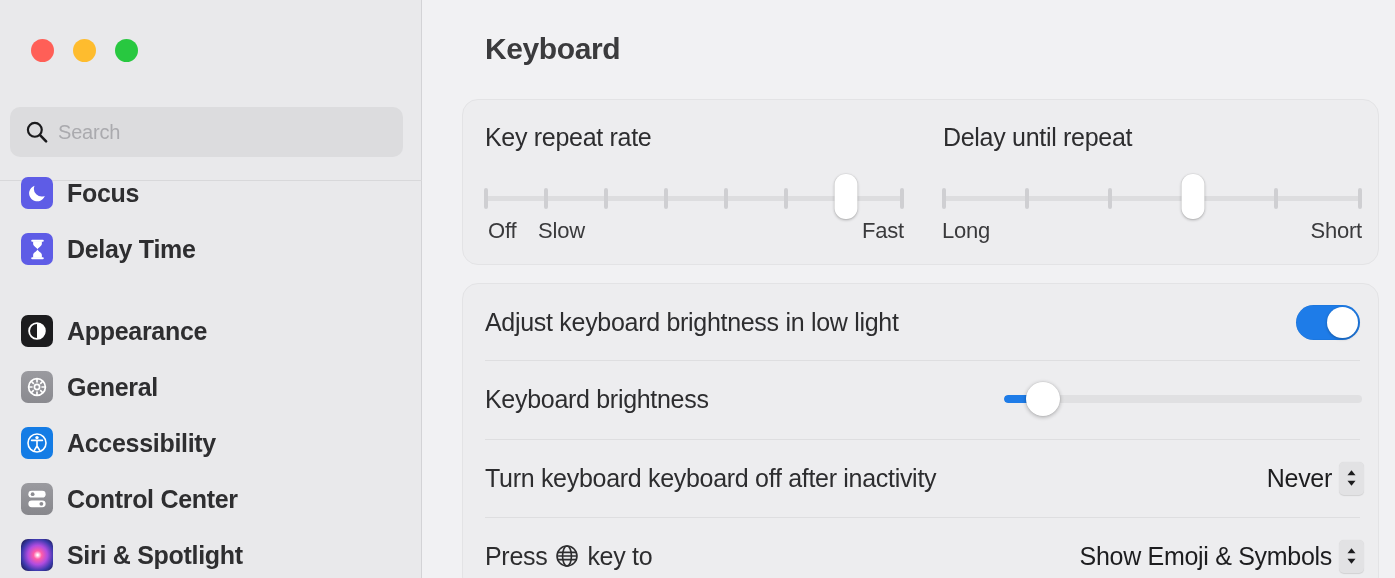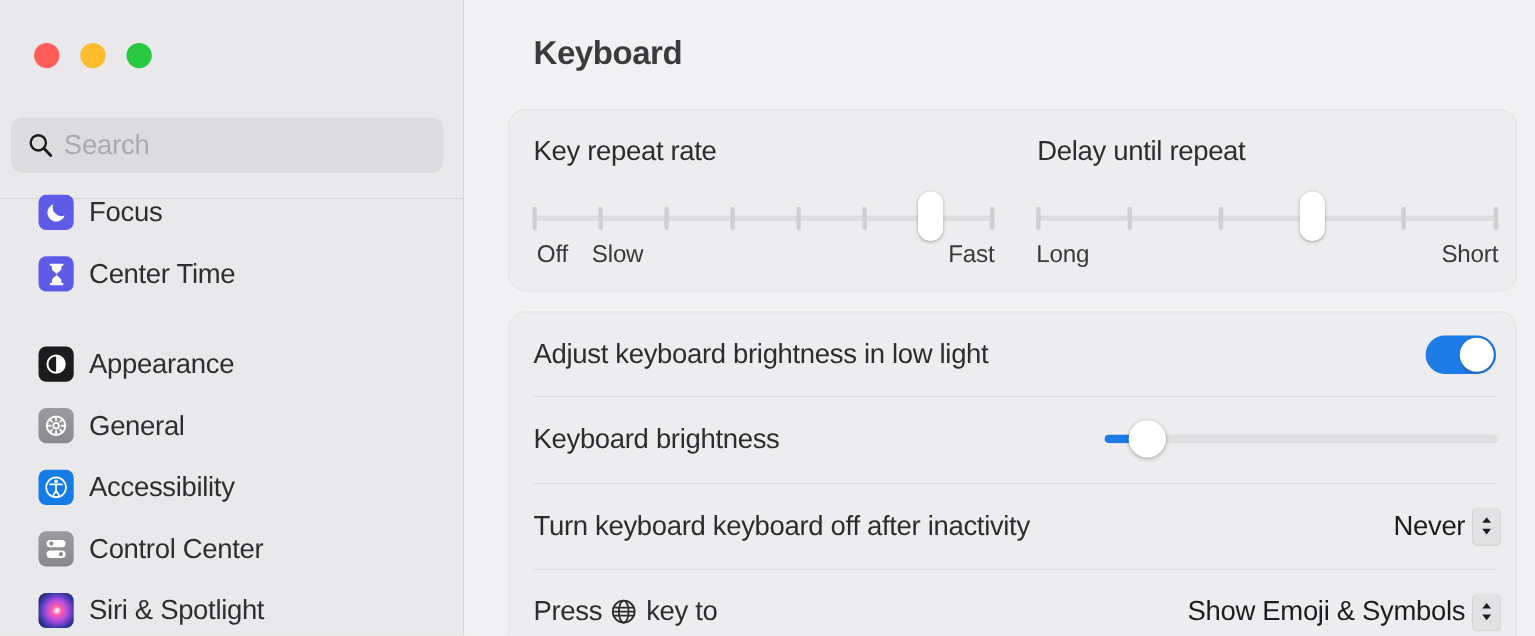--- a/index.html
+++ b/index.html
@@ -28,32 +28,32 @@
   .search-wrap {
     position:absolute; top:107px; left:10px;
     width:393px; height:50px;
     background:#DCDCDE;
     border-radius:10px;
     display:flex; align-items:center;
     padding:0 14px;
   }
   .search-icon { width:26px; height:26px; flex:0 0 26px; margin-right:8px; display:block; }
   .search-text {
-    font-size:25px; color:#AAAAAE; letter-spacing:-0.2px;
+    font-size:20px; color:#AAAAAE; letter-spacing:-0.2px;
   }
 
   .sb-divider {
     position:absolute; left:0; top:180px; width:422px; height:1px;
     background:#D8D8DA;
   }
 
   .sb-list { position:absolute; top:165px; left:0; width:422px; }
   .sb-item {
     display:flex; align-items:center;
-    height:56px; padding-left:35px;
+    height:56px; padding-left:21px;font-weight:bold;
   }
   .sb-icon {
     width:32px; height:32px; border-radius:7px;
     flex:0 0 32px; margin-right:14px;
     display:flex; align-items:center; justify-content:center;
     overflow:hidden;
   }
   .sb-label {
     font-size:25px; color:#2E2E30; letter-spacing:-0.3px; white-space:nowrap;
   }
@@ -214,21 +214,21 @@
         <span class="sb-label">Focus</span>
       </div>
 
       <div class="sb-item">
         <div class="sb-icon ic-screentime">
           <svg width="19" height="21" viewBox="0 0 20 24">
             <path d="M4 2h12M4 22h12" stroke="#fff" stroke-width="2.4" stroke-linecap="round"></path>
             <path d="M5 2.6v3.2c0 2.6 5 4.6 5 6.2 0 1.6-5 3.6-5 6.2v3.2h10v-3.2c0-2.6-5-4.6-5-6.2 0-1.6 5-3.6 5-6.2V2.6z" fill="#fff"></path>
           </svg>
         </div>
-        <span class="sb-label">Center Time</span>
+        <span class="sb-label">Delay Time</span>
       </div>
 
       <div class="sb-gap"></div>
 
       <div class="sb-item">
         <div class="sb-icon ic-appearance">
           <svg width="22" height="22" viewBox="0 0 24 24">
             <circle cx="12" cy="12" r="8.6" fill="none" stroke="#fff" stroke-width="2"></circle>
             <path d="M12 3.4a8.6 8.6 0 0 1 0 17.2z" fill="#fff"></path>
           </svg>

